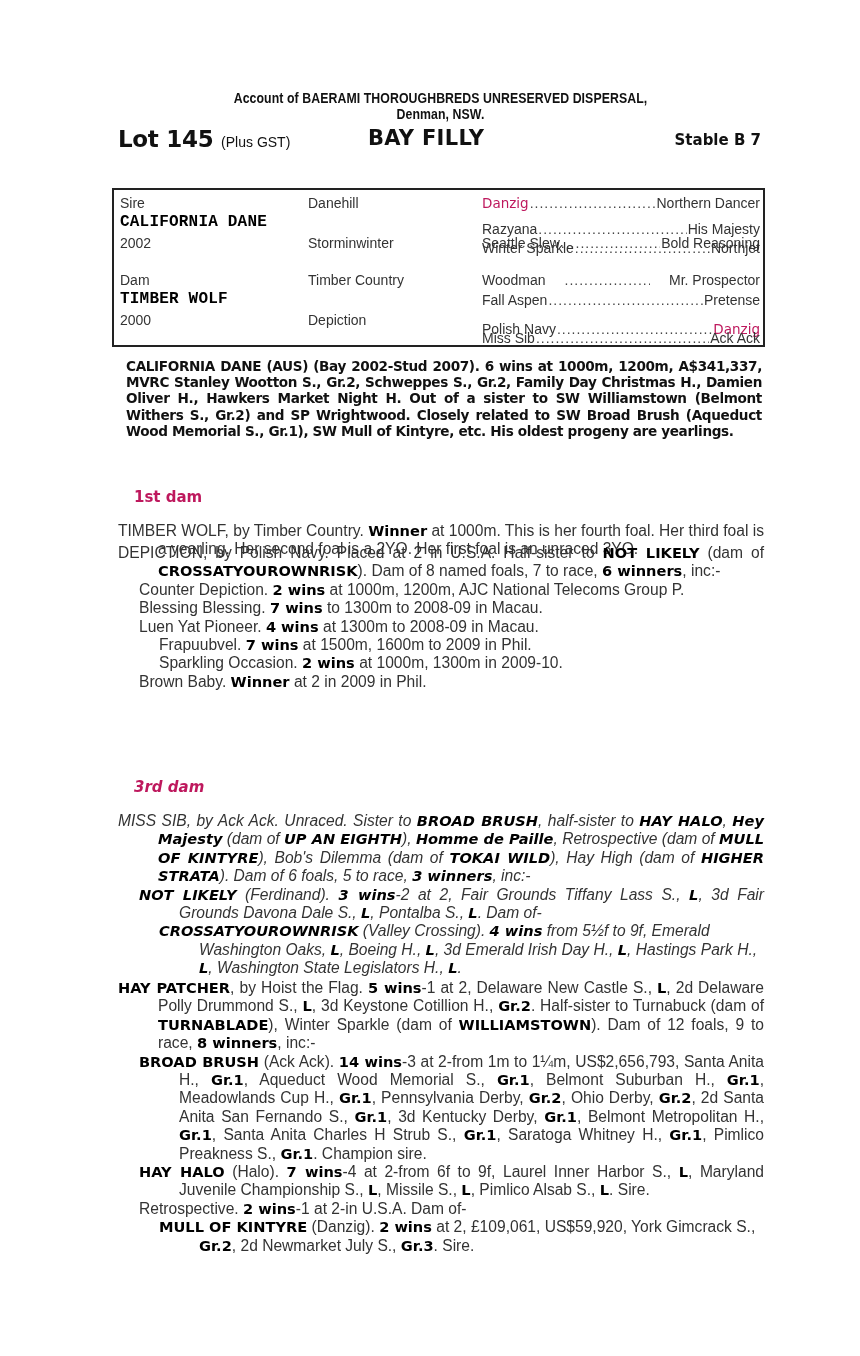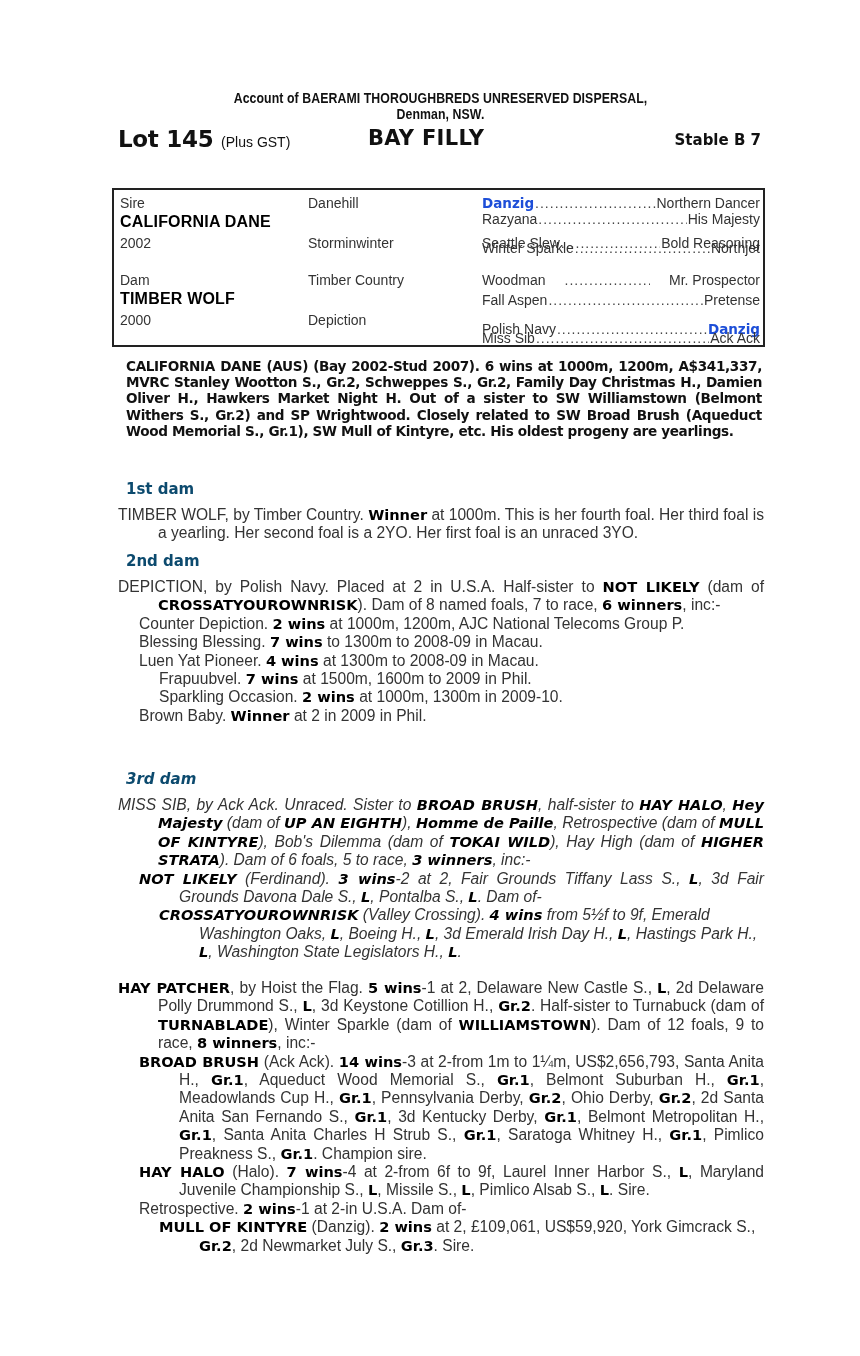--- a/index.html
+++ b/index.html
@@ -10,32 +10,32 @@
   .lot { position: absolute; left: 0; top: 0; font-family: "DejaVu Sans", sans-serif; font-weight: bold; font-size: 23px; letter-spacing: -0.3px; }
   .lot .gst { font-family: "Liberation Sans", sans-serif; font-weight: normal; font-size: 14px; letter-spacing: 0; text-align: right; }
   .sex { position: absolute; left: 250px; top: 0; font-family: "DejaVu Sans", sans-serif; font-weight: bold; font-size: 21px; letter-spacing: 0.3px; }
   .stable { position: absolute; right: 2px; top: 5px; font-family: "DejaVu Sans", sans-serif; font-weight: bold; font-size: 15px; }
   .foaled-row { position: relative; height: 22px; font-family: "Liberation Sans", sans-serif; font-size: 16px; color: #333; }
   .foaled { position: absolute; left: 0; top: 2px; }
   .branded { position: absolute; right: 2px; top: 2px; }
 
   .ped { position: absolute; left: 112px; top: 188px; width: 653px; height: 159px; border: 2px solid #222; box-sizing: border-box; font-family: "Liberation Sans", sans-serif; font-size: 14px; color: #333; }
   .ped .cell { position: absolute; white-space: nowrap; }
-  .ped .bigname { font-family: Liberation Sans, sans-serif; font-weight: bold; font-size: 16px; color: #000; letter-spacing: 0.2px; }
+  .ped .bigname { font-family: Liberation Mono, monospace; font-weight: bold; font-size: 16px; color: #000; letter-spacing: 0.2px; }
   .ped .g3 { position: absolute; left: 368px; width: 278px; display: flex; white-space: nowrap; }
   .ped .g3 .l { flex: 0 0 auto; }
   .ped .g3 .dots { flex: 1 1 auto; overflow: hidden; color: #444; letter-spacing: 1px; margin: 0 1px; }
   .ped .g3 .dots::before { content: "........................................................................................................."; }
   .ped .g3 .r { flex: 0 0 auto; }
-  .bold { font-weight: bold; color: #1d4ed8; font-family: "DejaVu Sans", sans-serif; font-size: 13.5px; }
+  .bold { font-weight: normal; color: #be185d; font-family: "DejaVu Sans", sans-serif; font-size: 13.5px; }
 
   .sire-para { position: absolute; left: 126px; top: 358px; width: 636px; font-family: "DejaVu Sans", sans-serif; font-weight: bold; font-size: 13.6px; line-height: 16.2px; text-align: justify; letter-spacing: -0.35px; color: #111; }
 
   .dam { position: absolute; left: 118px; width: 646px; font-family: "Liberation Sans", sans-serif; font-size: 15.6px; line-height: 18.4px; color: #333; }
-  .dam h3 { margin: 8px; font-family: "DejaVu Sans", sans-serif; font-size: 15px; font-weight: bold; color: #0c4a6e; line-height: 18px; }
+  .dam h3 { margin: 16px; font-family: "DejaVu Sans", sans-serif; font-size: 15px; font-weight: bold; color: #be185d; line-height: 18px; }
   .dam p { margin: 0; text-align: justify; }
   .dam .i0 { padding-left: 40px; text-indent: -40px; }
   .dam .i1 { padding-left: 61px; text-indent: -40px; }
   .dam .i2 { padding-left: 81px; text-indent: -40px; }
   .dam b { font-family: "DejaVu Sans", sans-serif; font-weight: bold; color: #000; font-size: 14.6px; }
   .dam .last { text-align: left; }
 </style>
 </head>
 <body>
 
@@ -63,21 +63,21 @@
   <div class="cell" style="left:194px;top:5px;">Danehill</div>
   <div class="cell" style="left:194px;top:45px;">Storminwinter</div>
   <div class="cell" style="left:194px;top:82px;">Timber Country</div>
   <div class="cell" style="left:194px;top:122px;">Depiction</div>
 
   <div class="g3" style="top:5px;">
     <span class="l bold">Danzig</span>
       <span class="dots"></span>
       <span class="r">Northern Dancer</span>
   </div>
-  <div class="g3" style="top:21px;text-align:center;">
+  <div class="g3" style="top:31px;text-align:center;">
     <span class="l">Razyana</span>
       <span class="dots"></span>
       <span class="r">His Majesty</span>
   </div>
   <div class="g3" style="top:45px;">
     <span class="l">Seattle Slew</span>
       <span class="dots"></span>
       <span class="r">Bold Reasoning</span>
   </div>
   <div class="g3" style="top:50px;">
@@ -107,21 +107,20 @@
   </div>
 </div>
 
 <div class="sire-para">CALIFORNIA DANE (AUS) (Bay 2002-Stud 2007). 6 wins at 1000m, 1200m, A$341,337, MVRC Stanley Wootton S., Gr.2, Schweppes S., Gr.2, Family Day Christmas H., Damien Oliver H., Hawkers Market Night H. Out of a sister to SW Williamstown (Belmont Withers S., Gr.2) and SP Wrightwood. Closely related to SW Broad Brush (Aqueduct Wood Memorial S., Gr.1), SW Mull of Kintyre, etc. His oldest progeny are yearlings.</div>
 
 <div class="dam" style="top:472px;">
     <h3>1st dam</h3>
     <p class="i0 last">TIMBER WOLF, by Timber Country. <b>Winner</b> at 1000m. This is her fourth foal. Her third foal is a yearling. Her second foal is a 2YO. Her first foal is an unraced 3YO.</p>
   </div>
 <div class="dam" style="top:544px;">
-    <h3>2nd dam</h3>
     <p class="i0">DEPICTION, by Polish Navy. Placed at 2 in U.S.A. Half-sister to <b>NOT LIKELY</b> (dam of <b>CROSSATYOUROWNRISK</b>). Dam of 8 named foals, 7 to race, <b>6 winners</b>, inc:-</p>
     <p class="i1">Counter Depiction. <b>2 wins</b> at 1000m, 1200m, AJC National Telecoms Group P.</p>
     <p class="i1">Blessing Blessing. <b>7 wins</b> to 1300m to 2008-09 in Macau.</p>
     <p class="i1">Luen Yat Pioneer. <b>4 wins</b> at 1300m to 2008-09 in Macau.</p>
     <p class="i2">Frapuubvel. <b>7 wins</b> at 1500m, 1600m to 2009 in Phil.</p>
     <p class="i2">Sparkling Occasion. <b>2 wins</b> at 1000m, 1300m in 2009-10.</p>
     <p class="i1 last">Brown Baby. <b>Winner</b> at 2 in 2009 in Phil.</p>
   </div>
 <div class="dam" style="top:762px;font-style:italic;">
     <h3>3rd dam</h3>

